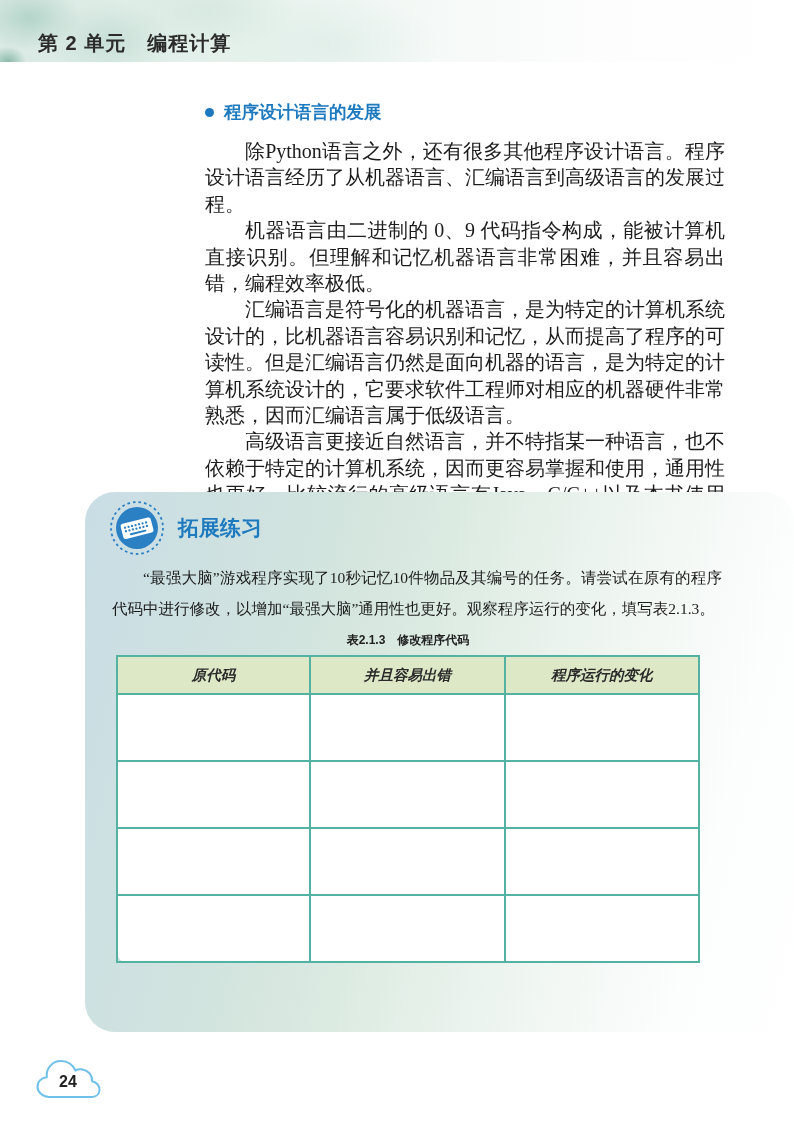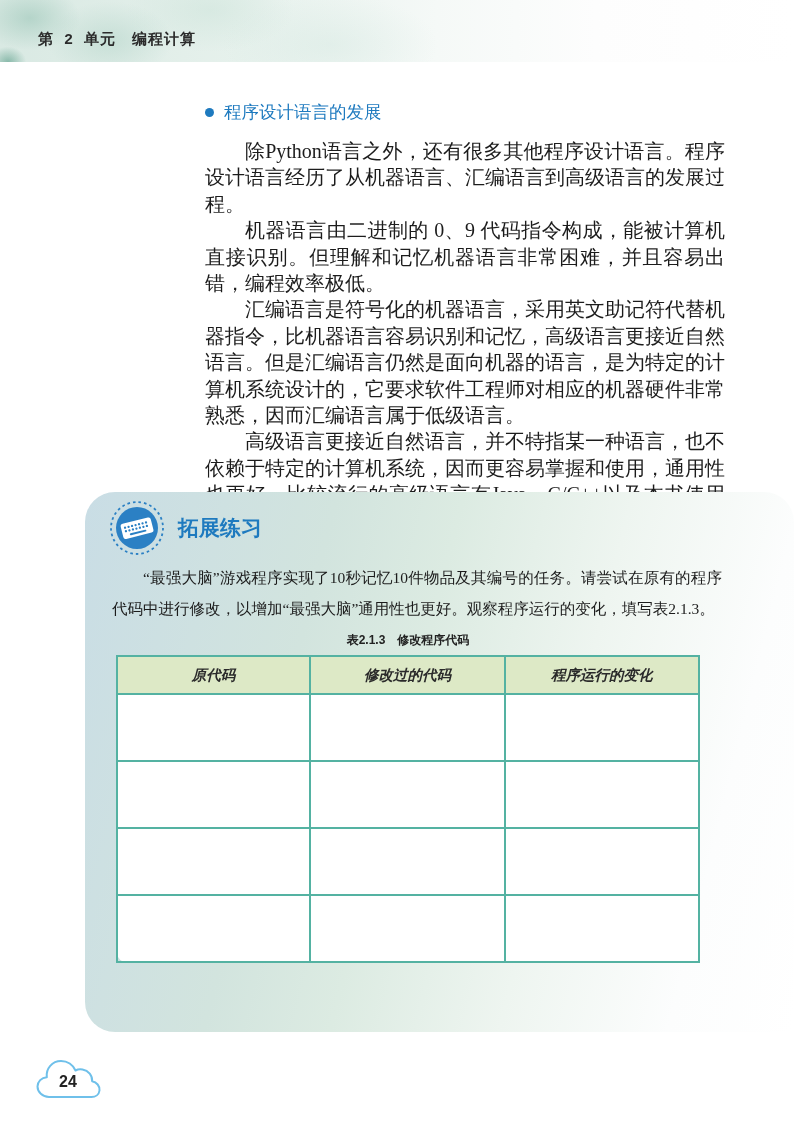--- a/index.html
+++ b/index.html
@@ -15,29 +15,29 @@
     background:
       radial-gradient(ellipse 26px 22px at 8px 62px, rgba(95,160,140,.65), rgba(95,160,140,0) 70%),
       radial-gradient(ellipse 70px 45px at 30px 18px, rgba(150,195,180,.55), rgba(150,195,180,0) 72%),
       radial-gradient(ellipse 90px 55px at 110px 40px, rgba(175,210,198,.50), rgba(175,210,198,0) 70%),
       radial-gradient(ellipse 120px 60px at 210px 10px, rgba(200,225,215,.45), rgba(200,225,215,0) 70%),
       radial-gradient(ellipse 150px 70px at 330px 45px, rgba(205,228,220,.35), rgba(205,228,220,0) 72%),
       linear-gradient(90deg,#d9e9e3 0%,#e6f1ec 30%,#f5f9f7 55%,#fdfdfd 75%,#ffffff 100%);
   }
   .page-band-title{
     position:absolute;left:38px;top:30px;
-    font-family:Liberation Mono, monospace;
-    font-size:15px;font-weight:bold;color:#2b2b2b;letter-spacing:1px;
+    font-family:Liberation Sans, sans-serif;
+    font-size:20px;font-weight:bold;color:#2b2b2b;letter-spacing:1px;
   }
   
   .main-col{position:absolute;left:205px;top:100px;width:520px;}
   .section-title{
     display:flex;align-items:center;gap:10px;
     font-family:"Liberation Sans", sans-serif;
-    font-size:17.5px;font-weight:normal;color:#1e7abf;
+    font-size:17.5px;font-weight:bold;color:#1e7abf;
     margin-bottom:14px;
   }
   .bullet-dot{width:9px;height:9px;border-radius:50%;background:#1e7abf;flex:0 0 auto;}
   .body-par{
     margin:0;text-indent:2em;text-align:justify;
     font-size:20px;line-height:26.4px;color:#1c1c1c;
   }
   
   .ex-box{
     position:absolute;left:85px;top:492px;width:709px;height:540px;
@@ -83,21 +83,21 @@
   <div class="page-band-title">第 2 单元　编程计算</div>
 </div>
 
 <div class="main-col">
   <div class="section-title">
     <span class="bullet-dot"></span>
     <span>程序设计语言的发展</span>
   </div>
   <p class="body-par">除Python语言之外，还有很多其他程序设计语言。程序设计语言经历了从机器语言、汇编语言到高级语言的发展过程。</p>
   <p class="body-par">机器语言由二进制的 0、9 代码指令构成，能被计算机直接识别。但理解和记忆机器语言非常困难，并且容易出错，编程效率极低。</p>
-  <p class="body-par">汇编语言是符号化的机器语言，采用英文助记符代替机器指令，比机器语言容易识别和记忆，高级语言更接近自然语言。但是汇编语言仍然是面向机器的语言，是为特定的计算机系统设计的，它要求软件工程师对相应的机器硬件非常熟悉，因而汇编语言属于低级语言。</p>
+  <p class="body-par">汇编语言是符号化的机器语言，是为特定的计算机系统设计的，比机器语言容易识别和记忆，从而提高了程序的可读性。但是汇编语言仍然是面向机器的语言，是为特定的计算机系统设计的，它要求软件工程师对相应的机器硬件非常熟悉，因而汇编语言属于低级语言。</p>
   <p class="body-par">高级语言更接近自然语言，并不特指某一种语言，也不依赖于特定的计算机系统，因而更容易掌握和使用，通用性也更好。比较流行的高级语言有Java、C/C++以及本书使用的Python等。用高级语言编写的程序可读性更强，也便于修改、维护。</p>
 </div>
 
 <div class="ex-box">
   <div class="ex-header">
     <svg class="ex-icon" viewBox="0 0 56 56">
       <circle cx="28" cy="28" r="26" fill="none" stroke="#2b80c4" stroke-width="1.8" stroke-dasharray="2.6 3"></circle>
       <circle cx="28" cy="28" r="21" fill="#2b80c4"></circle>
       <g transform="rotate(-14 28 28)">
         <rect x="12.5" y="20.5" width="31" height="15.5" rx="2.5" fill="#ffffff"></rect>
@@ -121,21 +121,21 @@
       </g>
     </svg>
     <span class="ex-title">拓展练习</span>
   </div>
   <p class="ex-body">“最强大脑”游戏程序实现了10秒记忆10件物品及其编号的任务。请尝试在原有的程序代码中进行修改，以增加“最强大脑”通用性也更好。观察程序运行的变化，填写表2.1.3。</p>
   <div class="tbl-caption">表2.1.3　修改程序代码</div>
   <table class="ex-table">
     <thead>
       <tr>
         <th style="width:33.2%">原代码</th>
-        <th style="width:33.4%">修改过的代码</th>
+        <th style="width:33.4%">并且容易出错</th>
         <th style="width:33.4%">程序运行的变化</th>
       </tr>
     </thead>
     <tbody>
         <tr>
           <td></td>
           <td></td>
           <td></td>
         </tr>
         <tr>

